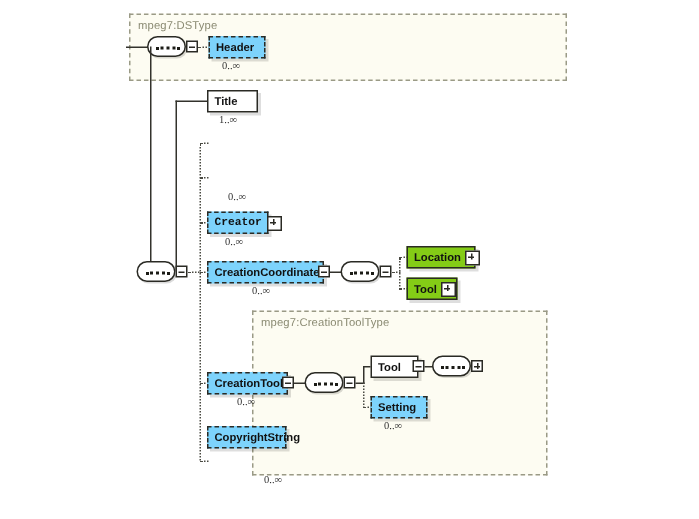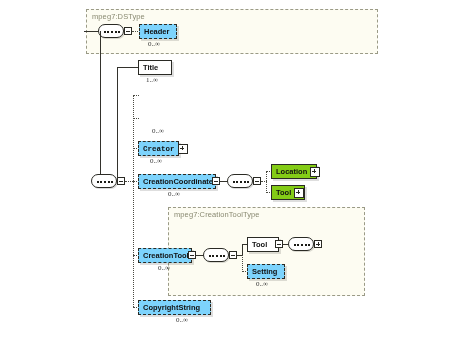--- a/index.html
+++ b/index.html
@@ -198,21 +198,21 @@
 </style>
 </head>
 <body>
 
 <div id="canvas">
 
   <div class="group" style="left:86px; top:9px; width:292px; height:45px;">
     <span class="group-label">mpeg7:DSType</span>
   </div>
 
-  <div class="group" style="left:168px; top:207px; width:197px; height:89px;">
+  <div class="group" style="left:168px; top:207px; width:197px; height:110px;">
     <span class="group-label">mpeg7:CreationToolType</span>
   </div>
 
 
 
   <div class="line-h" style="left:84px; top:31px; width:16px;"></div>
 
   <div class="compositor" style="left:98px; top:24px;">
     <span class="dots"></span>
   </div>
@@ -315,18 +315,18 @@
   </div>
   <div class="stub plus" style="left:314px; top:240px;"></div>
 
   <div class="line-h dotted" style="left:242px; top:271px; width:6px;"></div>
   <div class="node optional" style="left:247px; top:264px; width:38px;">
     <span class="node-label">Setting</span>
   </div>
   <div class="occurs" style="left:256px; top:280px;">0..∞</div>
 
   <div class="line-h dotted" style="left:133px; top:307px; width:6px;"></div>
-  <div class="node optional" style="left:138px; top:300px; width:73px;">
+  <div class="node optional" style="left:138px; top:284px; width:53px;">
     <span class="node-label">CopyrightString</span>
   </div>
   <div class="occurs" style="left:176px; top:316px;">0..∞</div>
 
 </div>
 
 </body></html>

